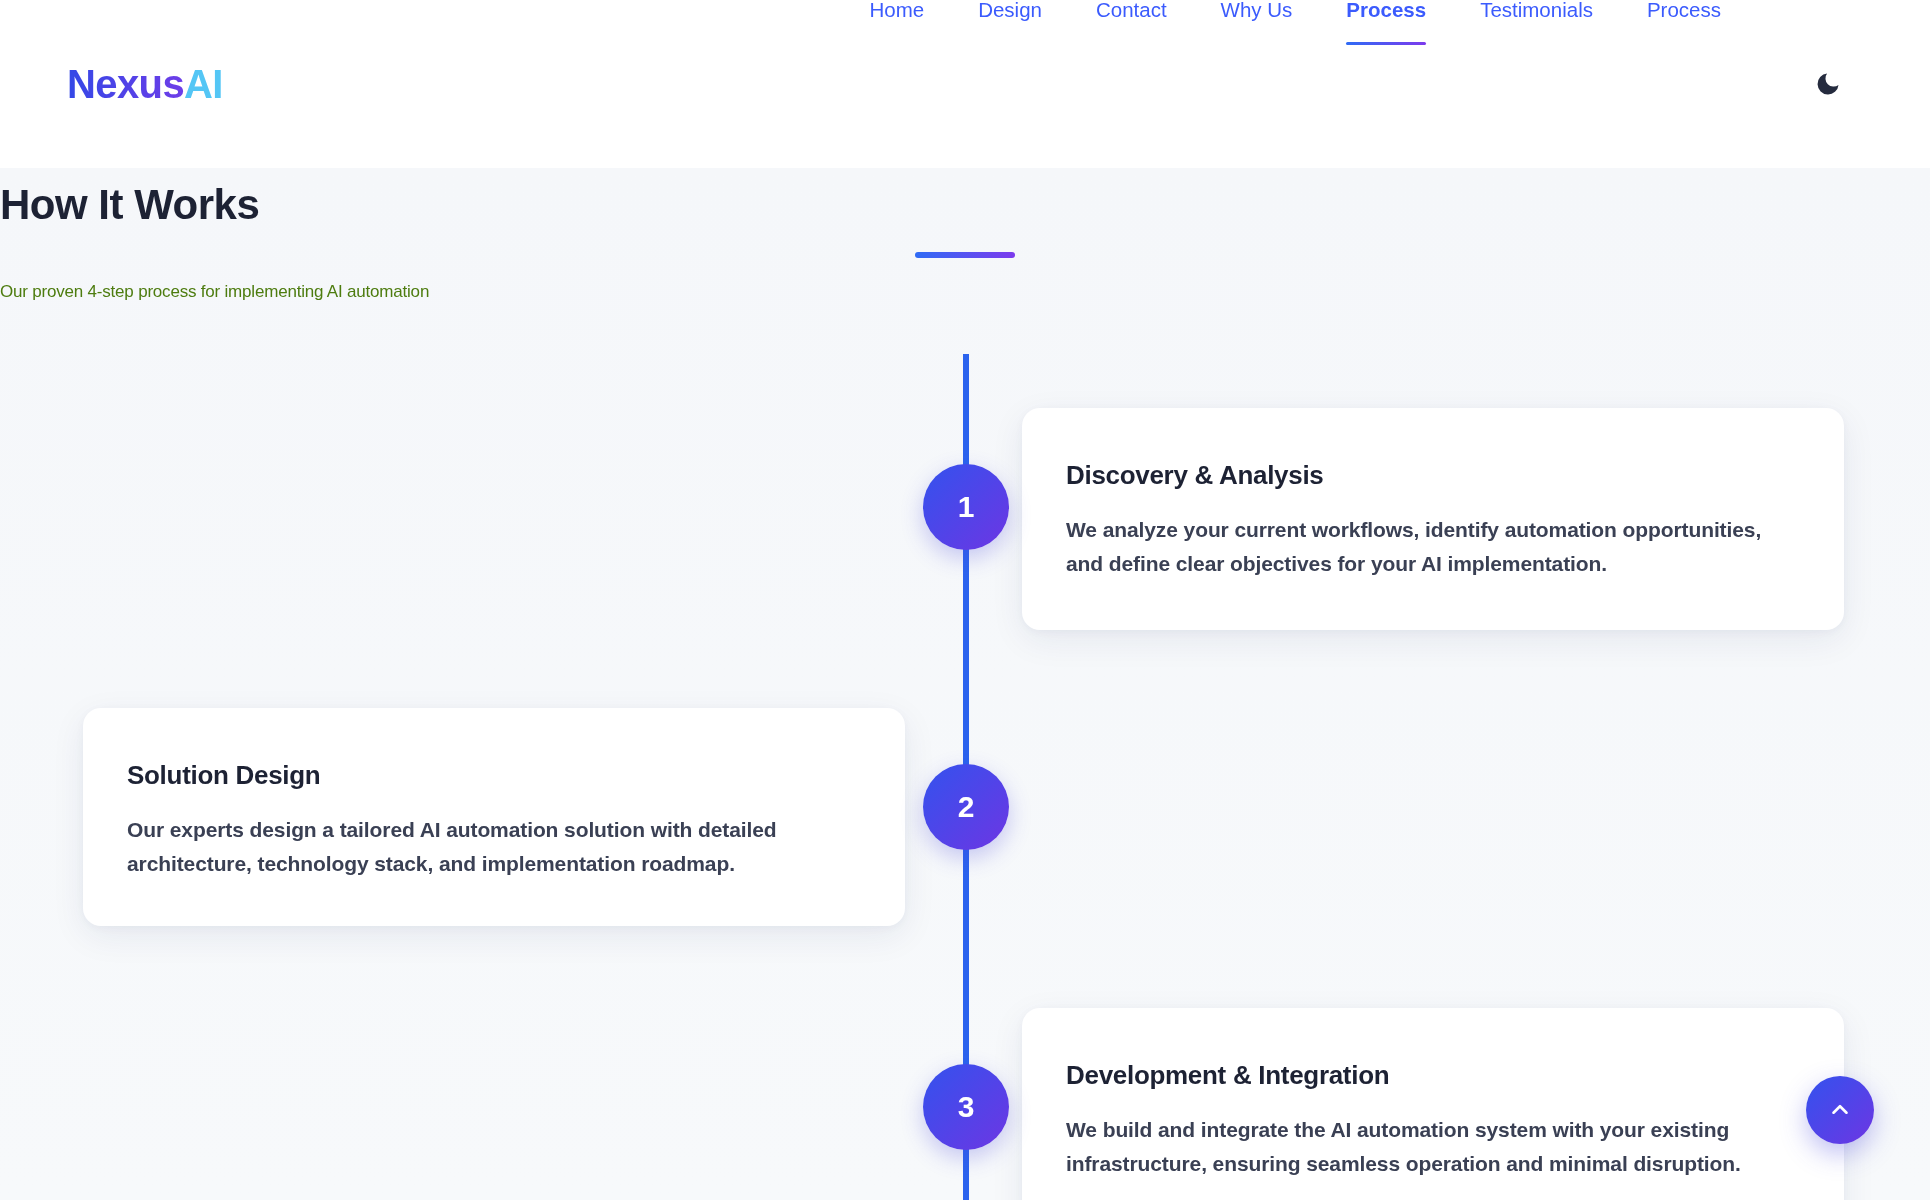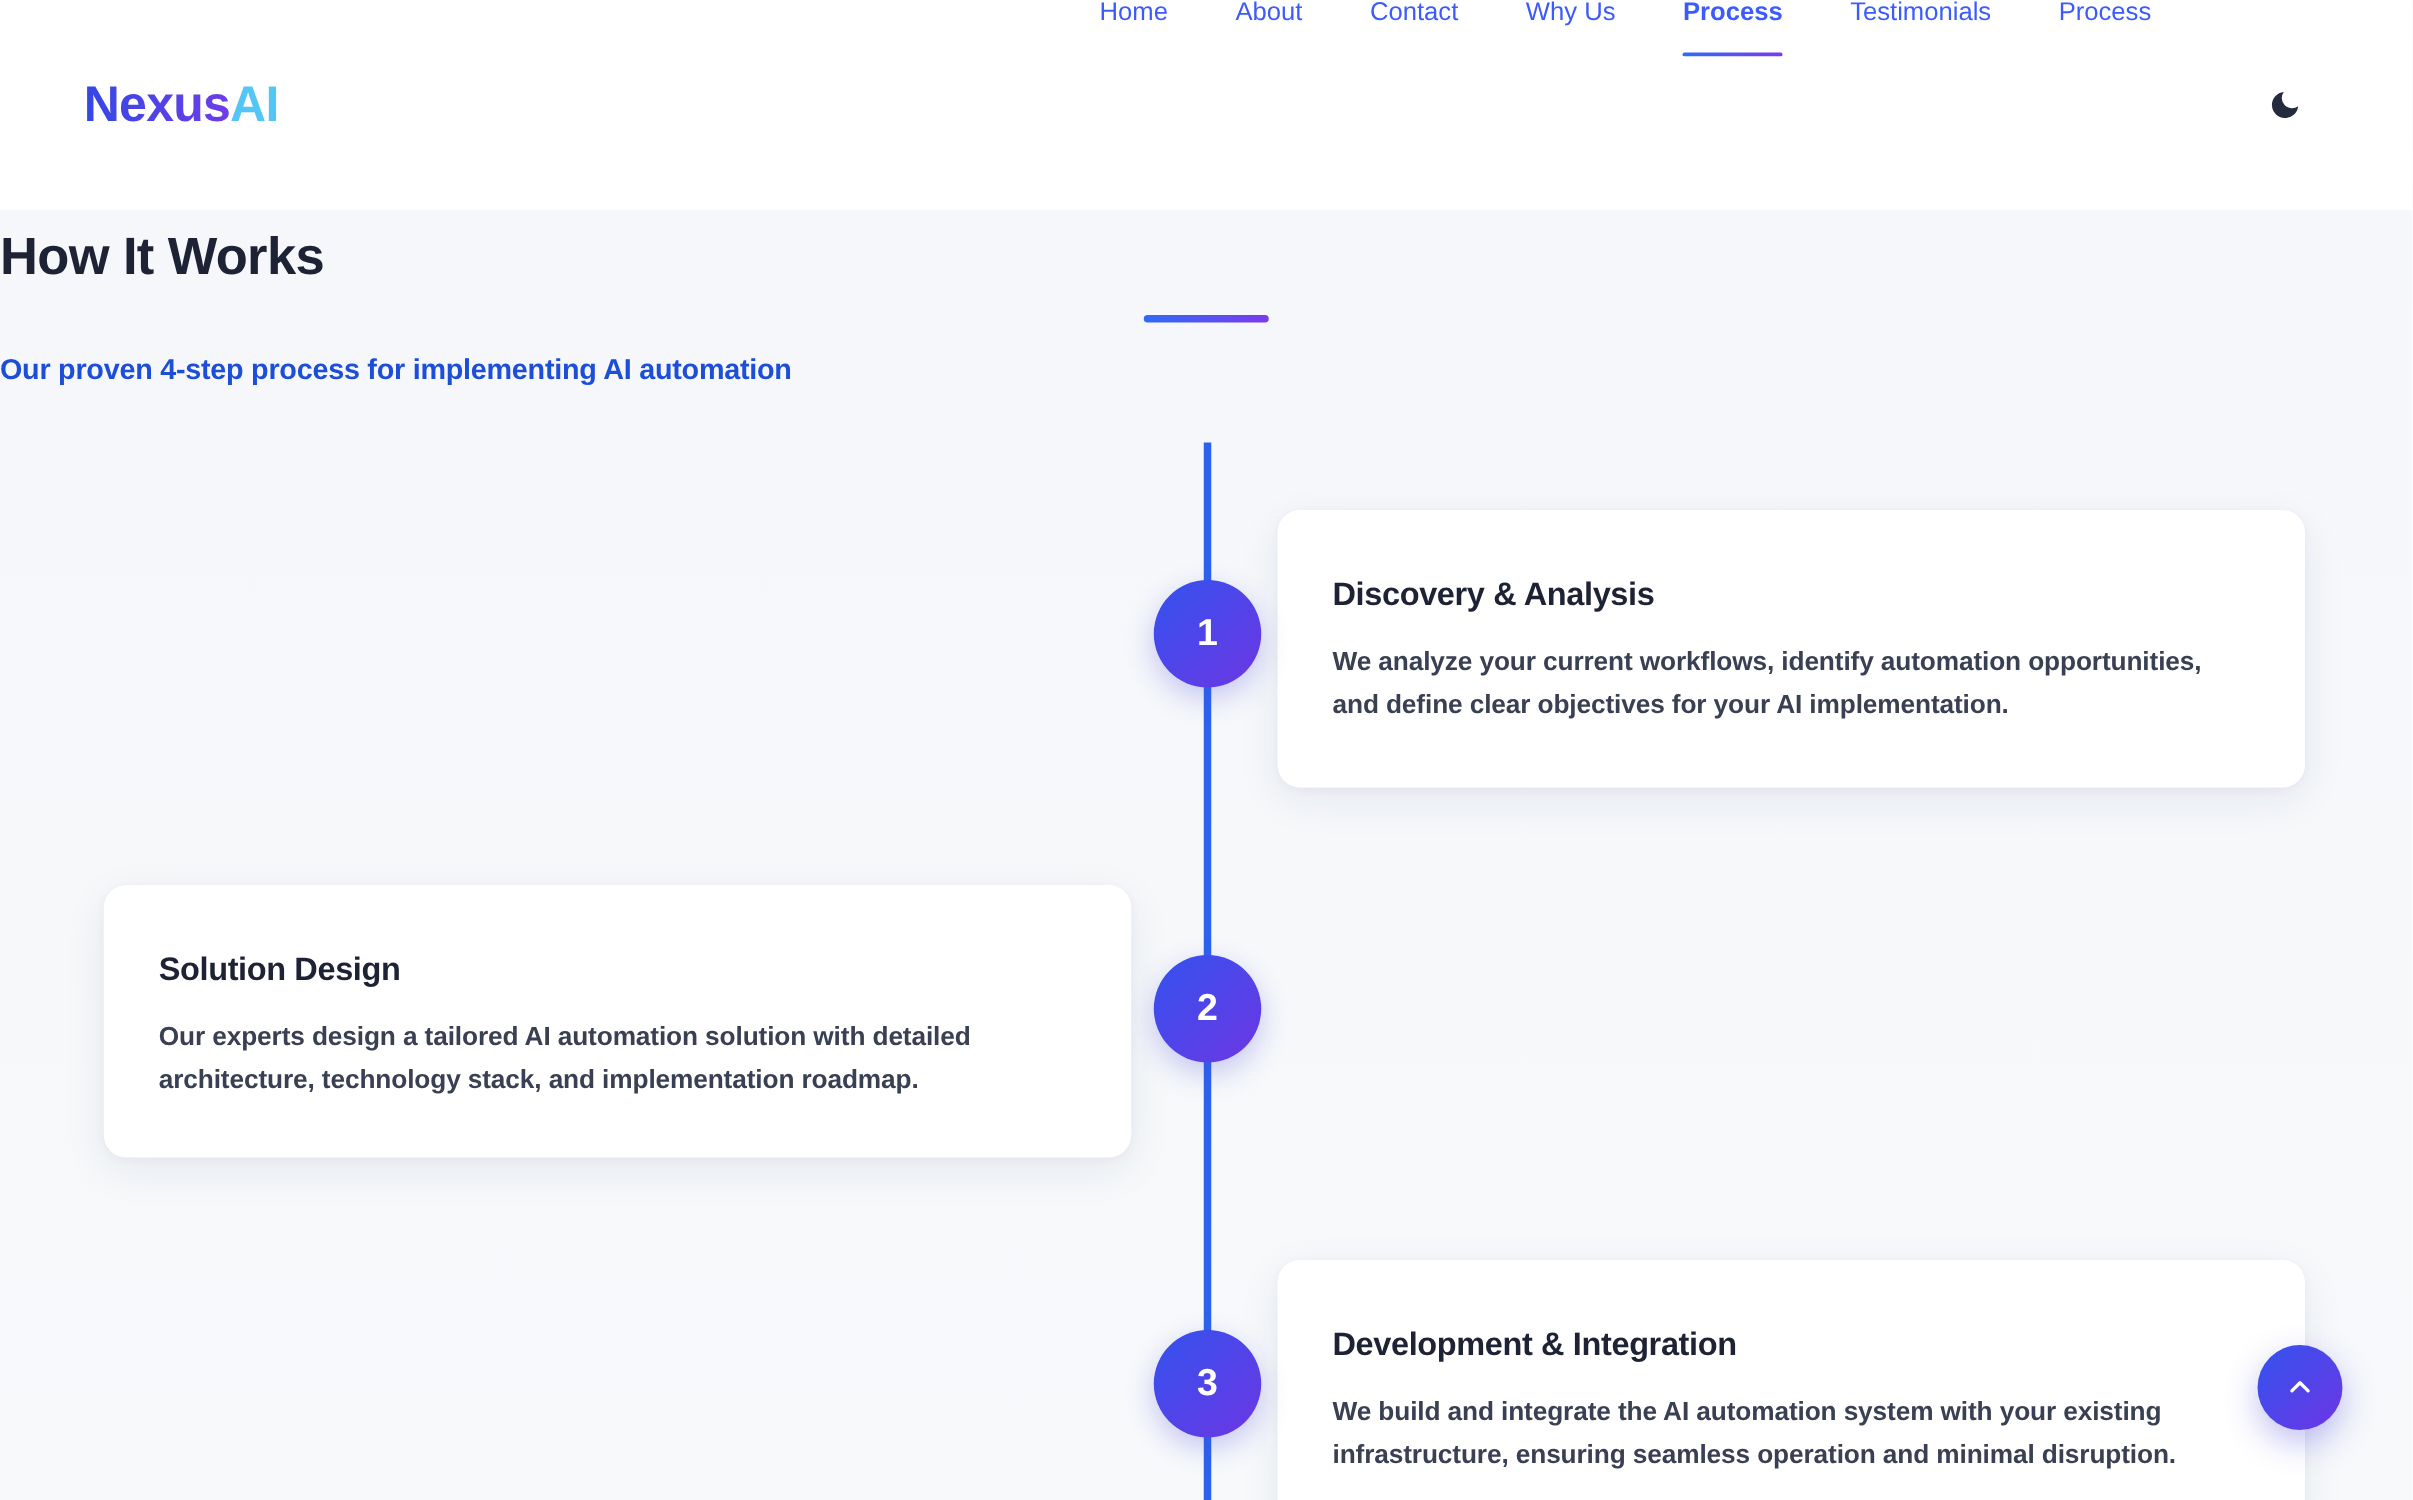--- a/index.html
+++ b/index.html
@@ -85,22 +85,22 @@
     line-height:1.18;
   }
   .title-divider {
     width:100px; height:6px;
     margin:22px auto 0;
     border-radius:3px;
     background:linear-gradient(90deg,#2f6bf5 0%,#7c3aed 100%);
   }
   .section-subtitle {
     margin-top:24px;
-    font-size:23px; font-weight:700;
-    color:#1d4ed8;
+    font-size:17px; font-weight:400;
+    color:#4d7c0f;
     letter-spacing:-0.2px;
   }
 
   
   .timeline {
     position:absolute;
     top:350px; left:0;
     width:1930px; height:850px;
   }
   .timeline-line {
@@ -175,21 +175,21 @@
 <body>
 
 <header class="site-header">
 
   <div class="logo">
     <span class="logo-nexus">Nexus</span><span class="logo-ai">AI</span>
   </div>
 
   <nav class="main-nav">
     <a class="nav-link">Home</a>
-    <a class="nav-link">About</a>
+    <a class="nav-link">Design</a>
     <a class="nav-link">Contact</a>
     <a class="nav-link">Why Us</a>
     <a class="nav-link active">Process</a>
     <a class="nav-link">Testimonials</a>
     <a class="nav-link">Process</a>
   </nav>
 
   <div class="theme-toggle">
     <span>
       <svg width="28" height="28" viewBox="0 0 24 24" aria-hidden="true">

